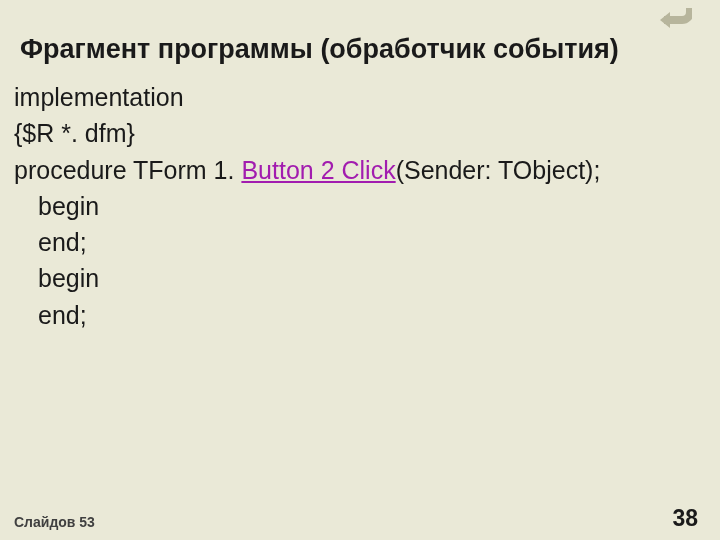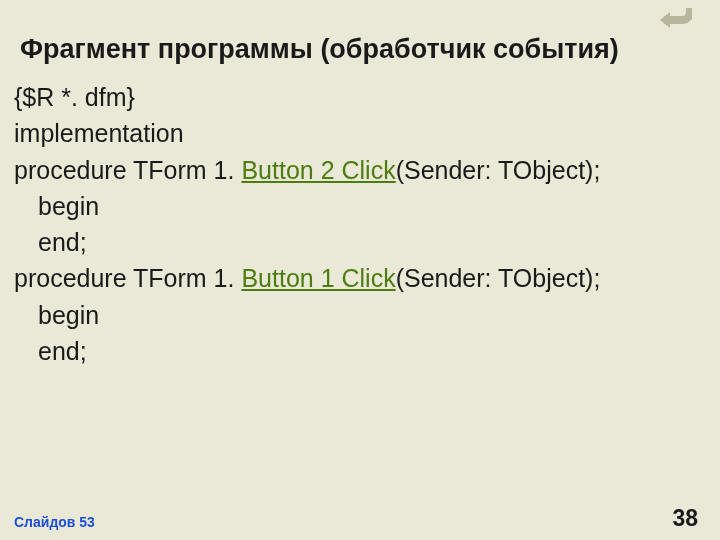--- a/index.html
+++ b/index.html
@@ -23,51 +23,50 @@
     padding:34px 24px 14px 20px;
     line-height:1.15;
   }
   .code{
     padding:0 14px;
     font-size:25px;
     color:#1a1a1a;
     line-height:1.45;
   }
   .code .line{white-space:pre}
-  .link{color:#4d7c0f;text-decoration:underline}
+  .link{color:#a21caf;text-decoration:underline}
   .pad1{padding-left:24px}
   .pad2{padding-left:60px}
   .footer-left{
     position:absolute;
     left:14px;bottom:10px;
-    font-size:14px;font-weight:700;color:#1d4ed8;
+    font-size:14px;font-weight:700;color:#404040;
   }
   .footer-right{
     position:absolute;
     right:22px;bottom:8px;
     font-size:23px;font-weight:700;color:#1a1a1a;
   }
 </style>
 </head>
 <body>
 
 <div class="return-icon">
   <svg width="34" height="28" viewBox="0 0 34 28">
     <path d="M6 14 H24 a8 8 0 0 0 8 -8 V2" fill="none" stroke="#b7b59c" stroke-width="8" stroke-linecap="butt"></path>
     <path d="M12 6 L2 14 L12 22 Z" fill="#b7b59c"></path>
   </svg>
 </div>
 
 <div class="title">Фрагмент программы (обработчик события)</div>
 
 <div class="code">
+  <div class="line">implementation</div>
   <div class="line">{$R *. dfm}</div>
-  <div class="line">implementation</div>
   <div class="line"><span>procedure TForm 1. </span><span class="link">Button 2 Click</span><span>(Sender: TObject);</span></div>
   <div class="line pad1">begin</div>
   <div class="line pad1">end;</div>
-  <div class="line"><span>procedure TForm 1. </span><span class="link">Button 1 Click</span><span>(Sender: TObject);</span></div>
   <div class="line pad1">begin</div>
   <div class="line pad1">end;</div>
 </div>
 
 <div class="footer-left">Слайдов 53</div>
 <div class="footer-right">38</div>
 
 </body></html>

